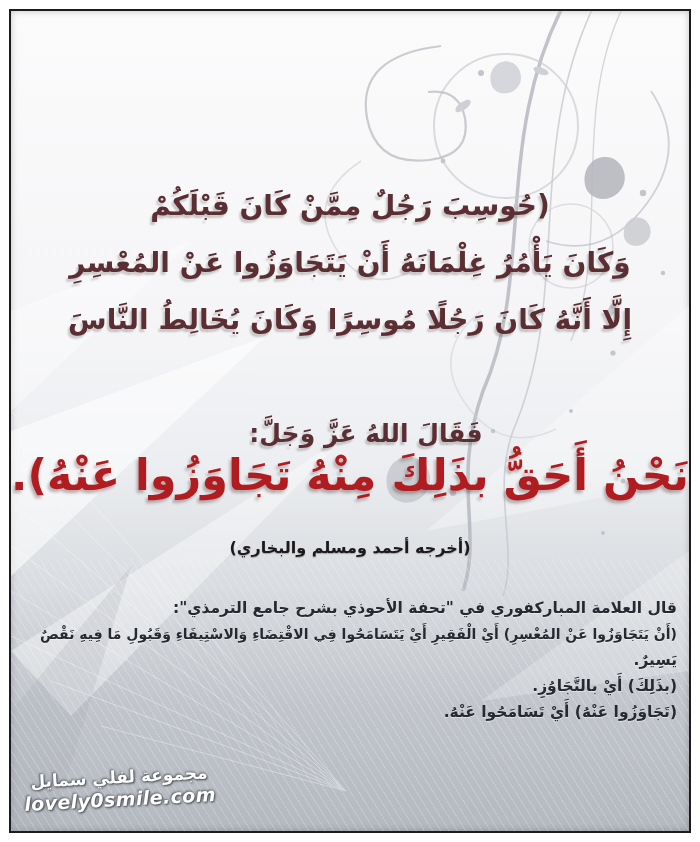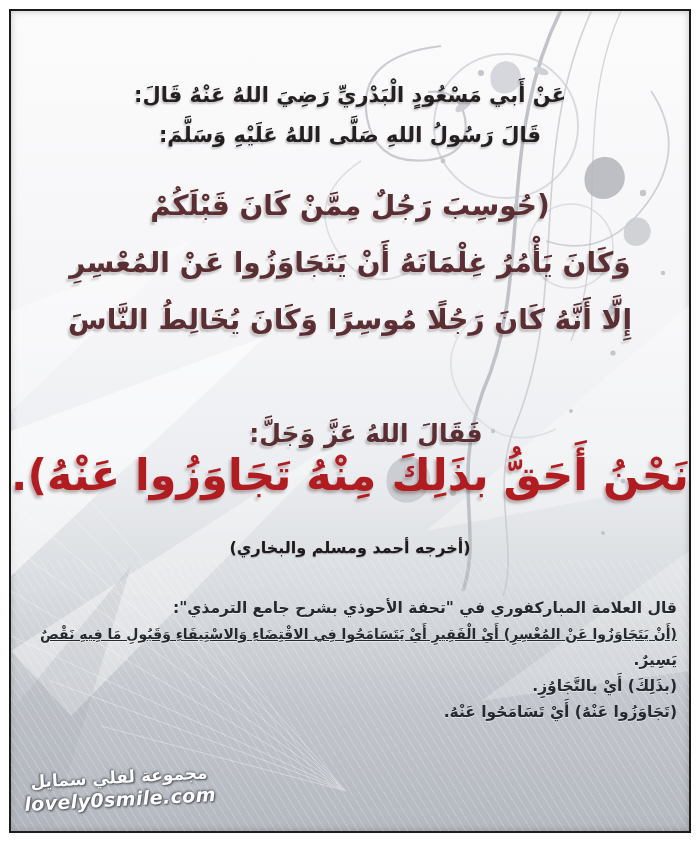--- a/index.html
+++ b/index.html
@@ -42,21 +42,21 @@
     top:522px;font-size:16px;line-height:30px;color:#1e1a1b;
     text-shadow:0 1px 1px rgba(0,0,0,.25);
   }
   .commentary{
     position:absolute;top:584px;left:12px;right:12px;
     direction:rtl;text-align:right;font-weight:bold;
     font-size:15.5px;line-height:26px;color:#26292f;
     text-shadow:0 1px 0 rgba(255,255,255,.45);
   }
   .commentary div{white-space:nowrap;}
-  .commentary .long{font-size:14px;letter-spacing:-.2px;text-decoration:underline;}
+  .commentary .long{font-size:14px;letter-spacing:-.2px;}
   .commentary .center{text-align:right;}
   .watermark{
     position:absolute;left:14px;bottom:14px;
     transform:rotate(-3deg);transform-origin:left bottom;
     color:#ffffff;text-align:center;line-height:1.25;
   }
   .wm-ar{
     direction:rtl;font-size:17px;font-weight:bold;
     text-shadow:1px 1px 2px rgba(70,72,80,.95),-1px -1px 2px rgba(70,72,80,.55),0 0 3px rgba(70,72,80,.6);
   }
@@ -125,24 +125,20 @@
         <circle cx="632" cy="182" r="3.2"></circle>
       <circle cx="652" cy="262" r="2.2"></circle>
         <circle cx="418" cy="240" r="2"></circle>
       <circle cx="560" cy="400" r="2"></circle>
         <circle cx="505" cy="195" r="2.4"></circle>
     </g>
   </svg>
 
   <div class="hatch"></div>
 
-  <div class="txt narration">
-    <div>عَنْ أَبي مَسْعُودٍ الْبَدْريِّ رَضِيَ اللهُ عَنْهُ قَالَ:</div>
-    <div>قَالَ رَسُولُ اللهِ صَلَّى اللهُ عَلَيْهِ وَسَلَّمَ:</div>
-  </div>
 
   <div class="txt hadith-main">
     <div>(حُوسِبَ رَجُلٌ مِمَّنْ كَانَ قَبْلَكُمْ</div>
     <div>وَكَانَ يَأْمُرُ غِلْمَانَهُ أَنْ يَتَجَاوَزُوا عَنْ المُعْسِرِ</div>
     <div>إِلَّا أَنَّهُ كَانَ رَجُلًا مُوسِرًا وَكَانَ يُخَالِطُ النَّاسَ</div>
   </div>
 
   <div class="txt hadith-closing">فَقَالَ اللهُ عَزَّ وَجَلَّ:</div>
 
   <div class="txt hadith-highlight">نَحْنُ أَحَقُّ بذَلِكَ مِنْهُ تَجَاوَزُوا عَنْهُ).</div>

